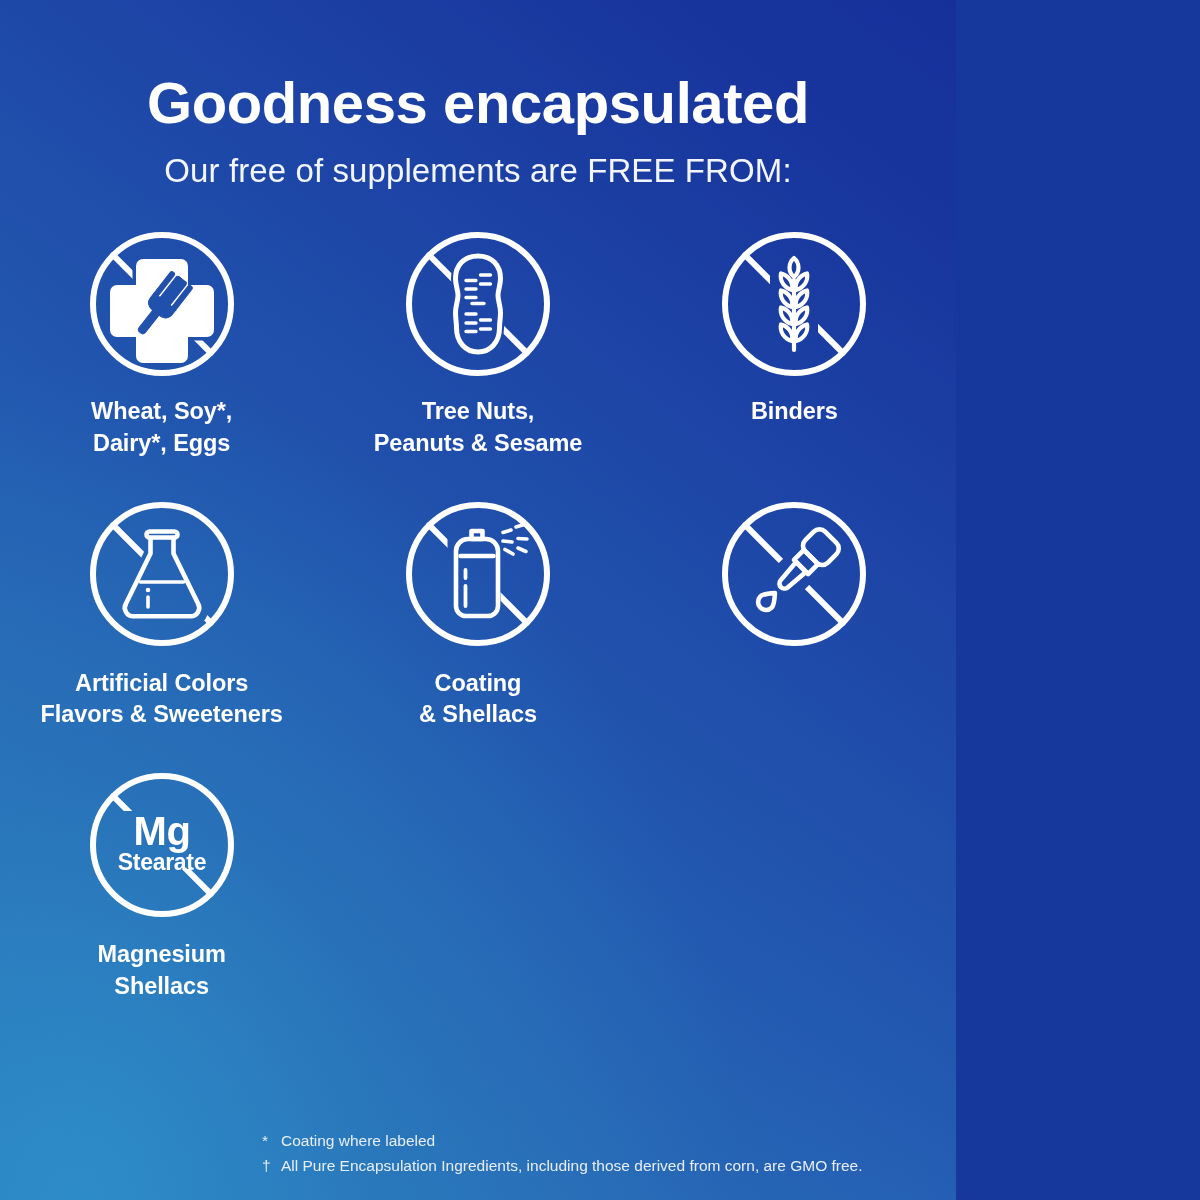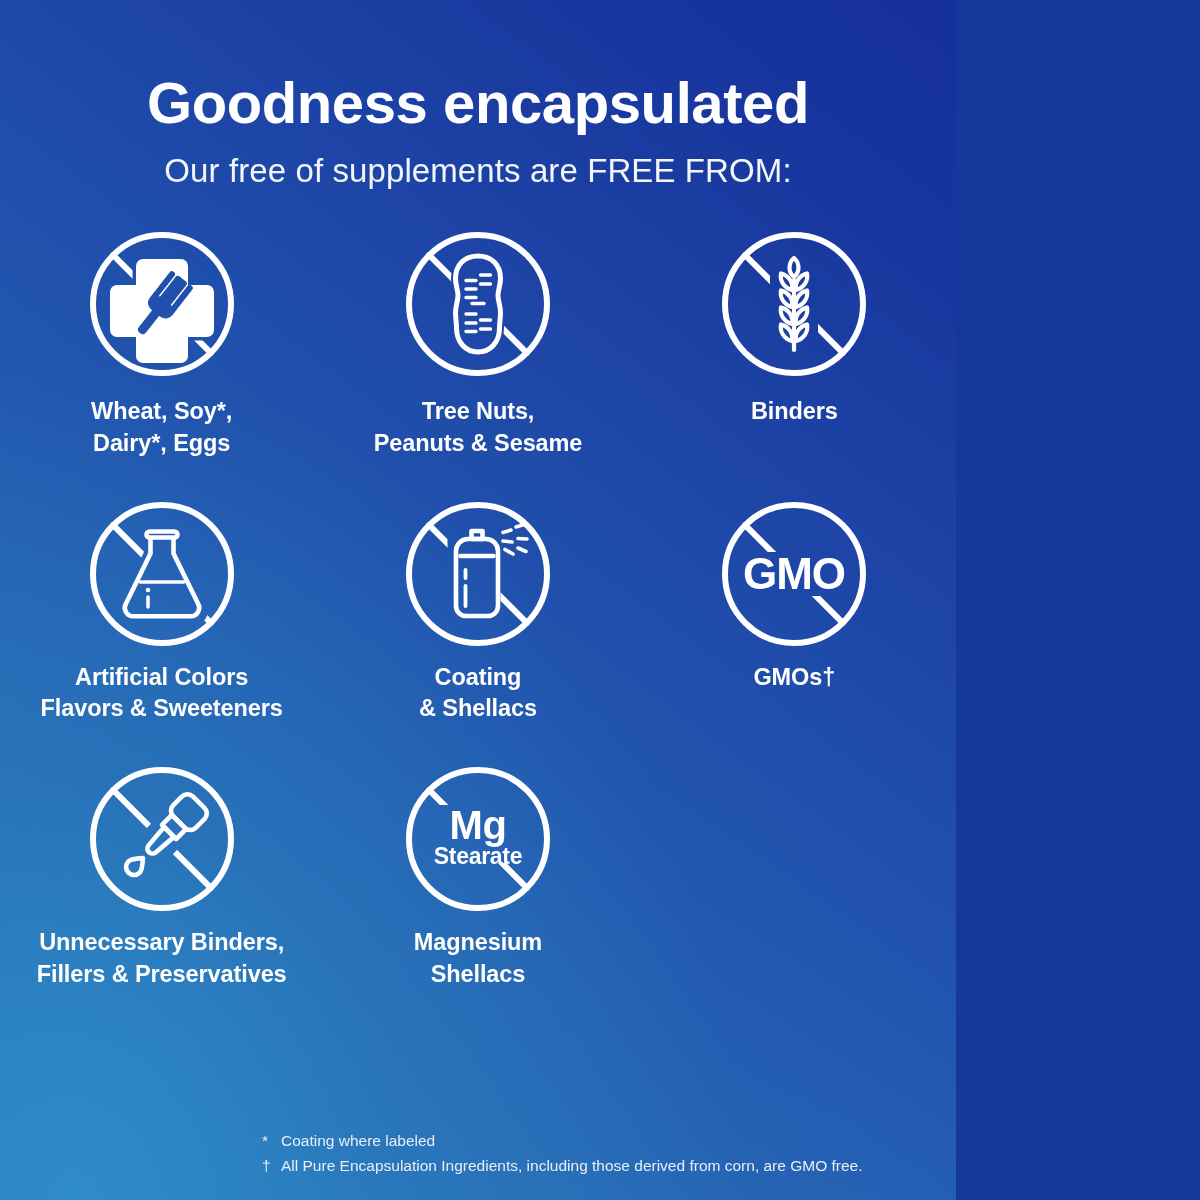--- a/index.html
+++ b/index.html
@@ -76,21 +76,21 @@
   .caption {
     margin-top: 16px;
     text-align: center;
     color: #ffffff;
     font-size: 23.5px;
     font-weight: 700;
     line-height: 1.33;
     letter-spacing: -0.1px;
     white-space: pre-line;
   }
-  .row2 .caption, .row3 .caption { margin-top: 12px; }
+  .row2 .caption, .row3 .caption { margin-top: 18px; }
 
   
   .footnotes {
     position: absolute;
     left: 262px;
     bottom: 22px;
     color: #e8eef7;
     font-size: 15.5px;
     font-weight: 400;
     line-height: 1.62;
@@ -252,36 +252,20 @@
           <g fill="none" stroke="#fff" stroke-width="3.6" stroke-linecap="round">
             <path d="M101 34.5l8-2.5M101 43l9 1M103 51.5l8 4.5"></path>
             <path d="M114 29l8-2.5M116 40.5l9 0.5M116 50l8 3.5"></path>
           </g>
         </svg>
       </div>
       <div class="caption">Coating
 &amp; Shellacs</div>
     </div>
 
-    <div class="cell row2">
-      <div class="badge">
-        <svg viewBox="0 0 152 152" aria-hidden="true">
-          <defs>
-            <mask id="m-slash6">
-              <rect x="0" y="0" width="152" height="152" fill="#fff"></rect>
-              <rect x="18" y="54" width="116" height="44" rx="10" fill="#000"></rect>
-            </mask>
-          </defs>
-          <circle cx="76" cy="76" r="69" fill="none" stroke="#fff" stroke-width="6"></circle>
-          <line x1="27.2" y1="27.2" x2="124.8" y2="124.8" stroke="#fff" stroke-width="6" stroke-linecap="round" mask="url(#m-slash6)"></line>
-          <text x="76" y="91" text-anchor="middle" fill="#fff" font-family="Liberation Sans, sans-serif" font-size="44" font-weight="700" letter-spacing="-1">GMO</text>
-        </svg>
-      </div>
-      <div class="caption">GMOs†</div>
-    </div>
 
     <div class="cell row3">
       <div class="badge">
         <svg viewBox="0 0 152 152" aria-hidden="true">
           <defs>
             <mask id="m-slash7">
               <rect x="0" y="0" width="152" height="152" fill="#fff"></rect>
               <g transform="rotate(45 76 76)">
                 <rect x="62" y="22" width="28" height="84" rx="13" fill="#000" stroke="#000" stroke-width="9"></rect>
                 <circle cx="76" cy="118" r="15" fill="#000" stroke="#000" stroke-width="9"></circle>
@@ -291,22 +275,20 @@
           <circle cx="76" cy="76" r="69" fill="none" stroke="#fff" stroke-width="6"></circle>
           <line x1="27.2" y1="27.2" x2="124.8" y2="124.8" stroke="#fff" stroke-width="6" stroke-linecap="round" mask="url(#m-slash7)"></line>
           <g transform="rotate(45 76 76)" fill="none" stroke="#fff" stroke-width="4.6" stroke-linecap="round" stroke-linejoin="round">
             <path d="M68 24h16a8 8 0 0 1 8 8v12a8 8 0 0 1-8 8H68a8 8 0 0 1-8-8V32a8 8 0 0 1 8-8z"></path>
             <path d="M66 52h20v14H66z"></path>
             <path d="M69 66h14l-2 24a5 5 0 0 1-5 4.5 5 5 0 0 1-5-4.5z"></path>
             <path d="M76 103c-5 5.5-8 9-8 12.5a8 8 0 0 0 16 0c0-3.5-3-7-8-12.5z"></path>
           </g>
         </svg>
       </div>
-      <div class="caption">Unnecessary Binders,
-Fillers &amp; Preservatives</div>
     </div>
 
     <div class="cell row3">
       <div class="badge">
         <svg viewBox="0 0 152 152" aria-hidden="true">
           <defs>
             <mask id="m-slash8">
               <rect x="0" y="0" width="152" height="152" fill="#fff"></rect>
               <rect x="14" y="42" width="124" height="58" rx="10" fill="#000"></rect>
             </mask>

